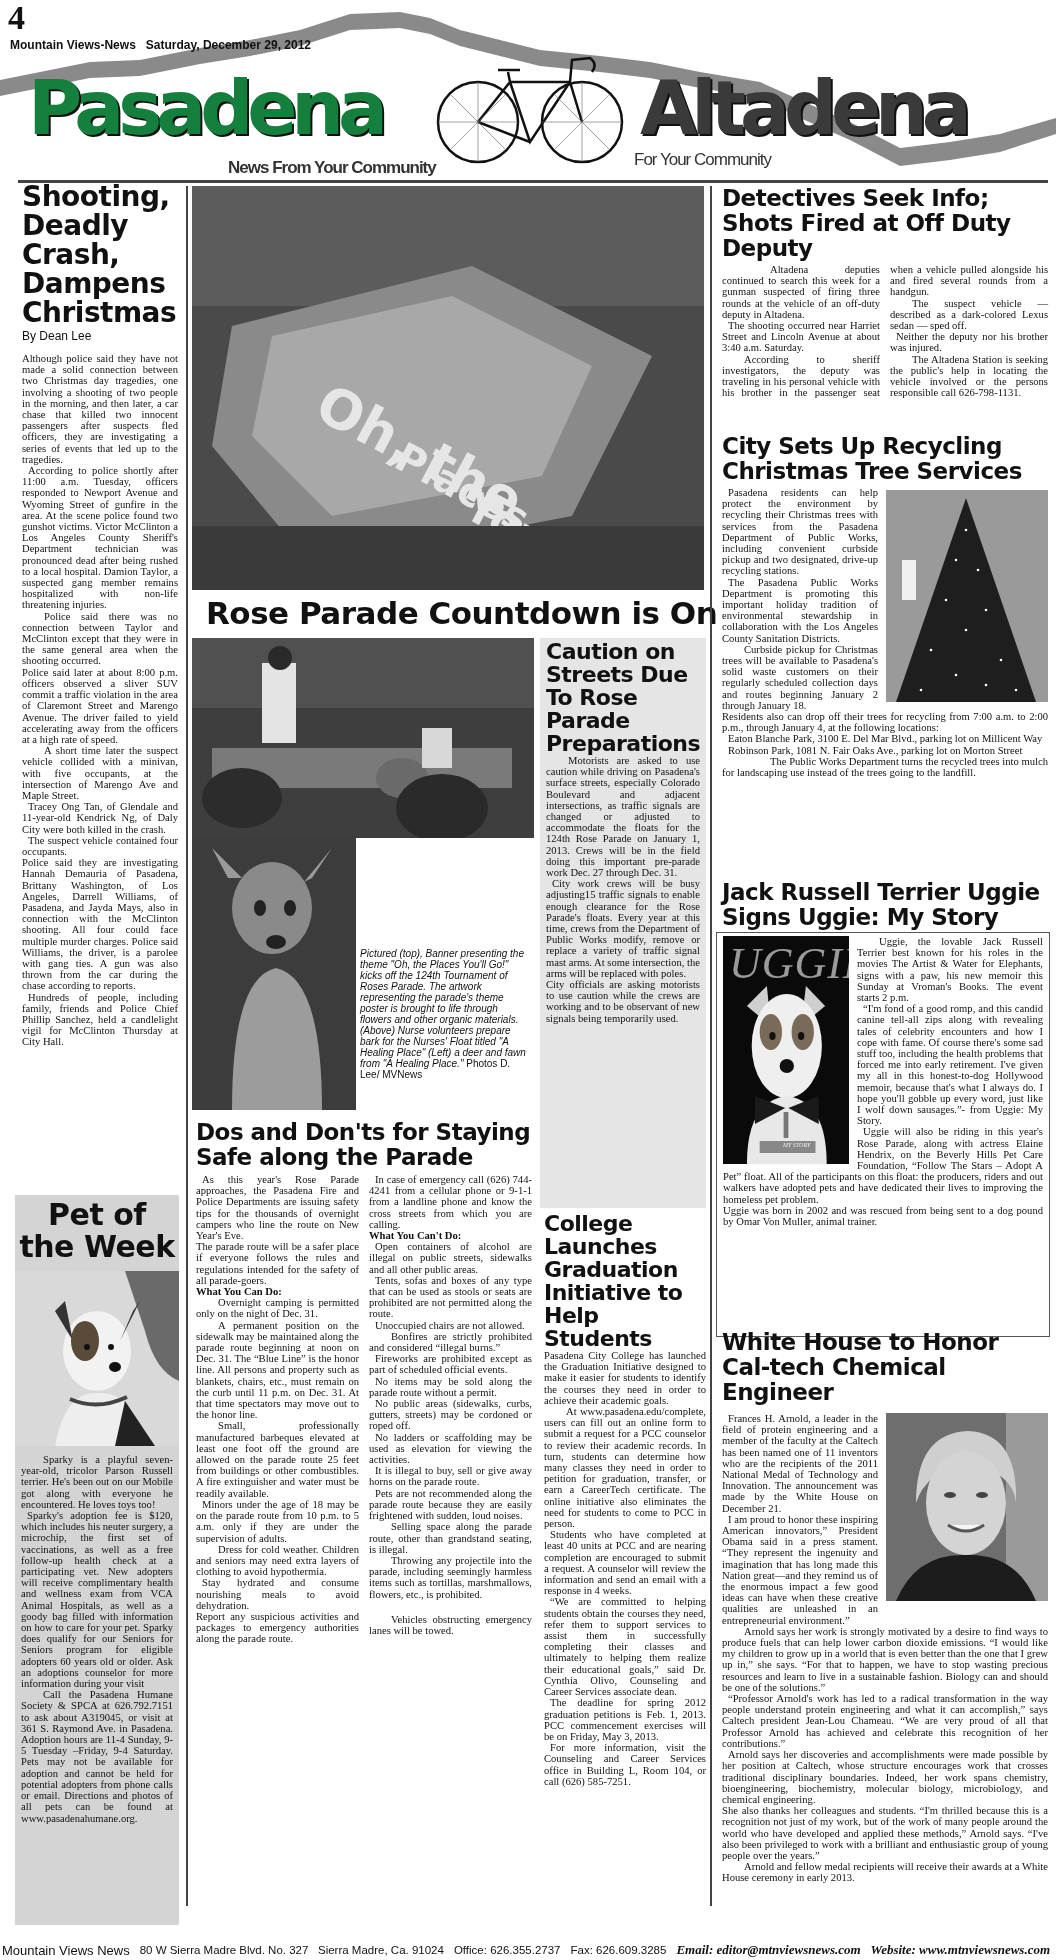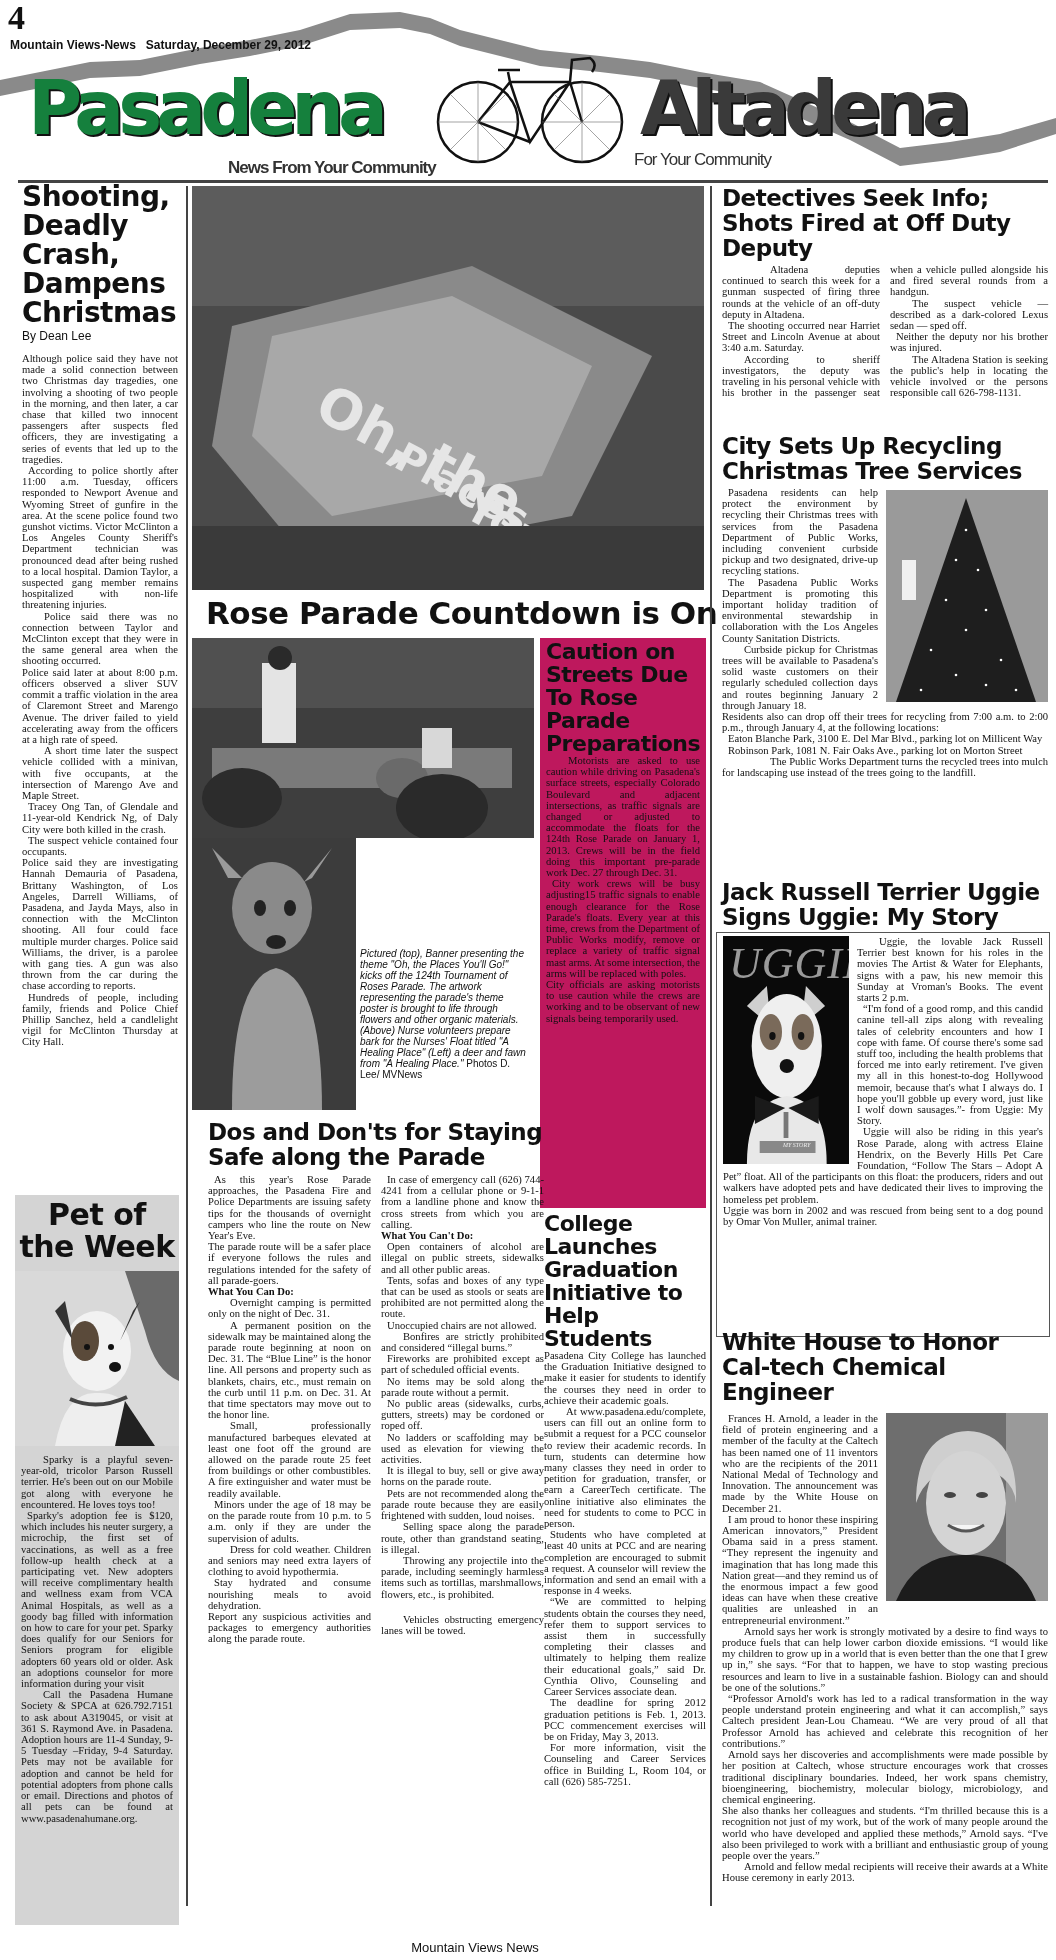--- a/index.html
+++ b/index.html
@@ -134,42 +134,42 @@
     <ellipse cx="98" cy="70" rx="6" ry="8" fill="#222"></ellipse>
     <ellipse cx="84" cy="104" rx="10" ry="7" fill="#222"></ellipse>
     <path d="M40,272 Q40,140 84,130 Q130,140 130,272 Z" fill="#9c9c9c"></path>
   </svg>
 </div>
 <div class="abs" style="left:360px;top:948px;width:168px;font-family:'Liberation Sans',sans-serif;font-size:10px;line-height:11px;">
   <span style="font-style:italic;">Pictured (top), Banner presenting the theme "Oh, the Places You'll Go!" kicks off the 124th Tournament of Roses Parade. The artwork representing the parade's theme poster is brought to life through flowers and other organic materials. (Above) Nurse volunteers prepare bark for the Nurses' Float titled "A Healing Place" (Left) a deer and fawn from "A Healing Place."</span>
   <span>Photos D. Lee/ MVNews</span>
 </div>
 
-<article class="abs" style="left:540px;top:638px;width:166px;height:570px;background:#be185d;padding:2px 6px 0 6px;">
+<article class="abs" style="left:540px;top:638px;width:166px;height:570px;background:#e5e5e5;padding:2px 6px 0 6px;">
   <h1 class="hd" style="font-size:22px;line-height:23px;">Caution on Streets Due To Rose Parade Preparations</h1>
   <div class="serif">
     <p class="ind">Motorists are asked to use caution while driving on Pasadena's surface streets, especially Colorado Boulevard and adjacent intersections, as traffic signals are changed or adjusted to accommodate the floats for the 124th Rose Parade on January 1, 2013. Crews will be in the field doing this important pre-parade work Dec. 27 through Dec. 31.</p>
     <p>City work crews will be busy adjusting15 traffic signals to enable enough clearance for the Rose Parade's floats. Every year at this time, crews from the Department of Public Works modify, remove or replace a variety of traffic signal mast arms. At some intersection, the arms will be replaced with poles.</p>
     <p class="noind">City officials are asking motorists to use caution while the crews are working and to be observant of new signals being temporarily used.</p>
   </div>
 </article>
 
 <article class="abs" style="left:544px;top:1212px;width:162px;">
   <h1 class="hd" style="font-size:22px;line-height:23px;">College Launches Graduation Initiative to Help Students</h1>
   <div class="serif">
     <p class="noind">Pasadena City College has launched the Graduation Initiative designed to make it easier for students to identify the courses they need in order to achieve their academic goals.</p>
     <p class="ind">At www.pasadena.edu/complete, users can fill out an online form to submit a request for a PCC counselor to review their academic records. In turn, students can determine how many classes they need in order to petition for graduation, transfer, or earn a CareerTech certificate. The online initiative also eliminates the need for students to come to PCC in person.</p>
     <p>Students who have completed at least 40 units at PCC and are nearing completion are encouraged to submit a request. A counselor will review the information and send an email with a response in 4 weeks.</p>
     <p>“We are committed to helping students obtain the courses they need, refer them to support services to assist them in successfully completing their classes and ultimately to helping them realize their educational goals,” said Dr. Cynthia Olivo, Counseling and Career Services associate dean.</p>
     <p>The deadline for spring 2012 graduation petitions is Feb. 1, 2013. PCC commencement exercises will be on Friday, May 3, 2013.</p>
     <p>For more information, visit the Counseling and Career Services office in Building L, Room 104, or call (626) 585-7251.</p>
   </div>
 </article>
 
-<article class="abs" style="left:196px;top:1120px;width:336px;margin-left:12px;">
+<article class="abs" style="left:196px;top:1120px;width:336px;">
   <h1 class="hd" style="font-size:23px;line-height:25px;margin-bottom:4px;">Dos and Don'ts for Staying Safe along the Parade</h1>
   <div class="serif cols2">
     <p>As this year's Rose Parade approaches, the Pasadena Fire and Police Departments are issuing safety tips for the thousands of overnight campers who line the route on New Year's Eve.</p>
     <p class="noind">The parade route will be a safer place if everyone follows the rules and regulations intended for the safety of all parade-goers.</p>
     <p class="sub">What You Can Do:</p>
     <p class="ind">Overnight camping is permitted only on the night of Dec. 31.</p>
     <p class="ind">A permanent position on the sidewalk may be maintained along the parade route beginning at noon on Dec. 31. The “Blue Line” is the honor line. All persons and property such as blankets, chairs, etc., must remain on the curb until 11 p.m. on Dec. 31. At that time spectators may move out to the honor line.</p>
     <p class="ind">Small, professionally manufactured barbeques elevated at least one foot off the ground are allowed on the parade route 25 feet from buildings or other combustibles. A fire extinguisher and water must be readily available.</p>
     <p>Minors under the age of 18 may be on the parade route from 10 p.m. to 5 a.m. only if they are under the supervision of adults.</p>
     <p class="ind">Dress for cold weather. Children and seniors may need extra layers of clothing to avoid hypothermia.</p>
@@ -289,20 +289,20 @@
     <p>Frances H. Arnold, a leader in the field of protein engineering and a member of the faculty at the Caltech has been named one of 11 inventors who are the recipients of the 2011 National Medal of Technology and Innovation. The announcement was made by the White House on December 21.</p>
     <p>I am proud to honor these inspiring American innovators,” President Obama said in a press stament. “They represent the ingenuity and imagination that has long made this Nation great—and they remind us of the enormous impact a few good ideas can have when these creative qualities are unleashed in an entrepreneurial environment.”</p>
     <p class="ind">Arnold says her work is strongly motivated by a desire to find ways to produce fuels that can help lower carbon dioxide emissions. “I would like my children to grow up in a world that is even better than the one that I grew up in,” she says. “For that to happen, we have to stop wasting precious resources and learn to live in a sustainable fashion. Biology can and should be one of the solutions.”</p>
     <p>“Professor Arnold's work has led to a radical transformation in the way people understand protein engineering and what it can accomplish,” says Caltech president Jean-Lou Chameau. “We are very proud of all that Professor Arnold has achieved and celebrate this recognition of her contributions.”</p>
     <p>Arnold says her discoveries and accomplishments were made possible by her position at Caltech, whose structure encourages work that crosses traditional disciplinary boundaries. Indeed, her work spans chemistry, bioengineering, biochemistry, molecular biology, microbiology, and chemical engineering.</p>
     <p class="noind">She also thanks her colleagues and students. “I'm thrilled because this is a recognition not just of my work, but of the work of many people around the world who have developed and applied these methods,” Arnold says. “I've also been privileged to work with a brilliant and enthusiastic group of young people over the years.”</p>
     <p class="ind">Arnold and fellow medal recipients will receive their awards at a White House ceremony in early 2013.</p>
   </div>
 </article>
 
-<footer class="abs" style="left:0;top:1940px;width:948px;height:20px;font-family:'Liberation Sans',sans-serif;font-size:11.5px;white-space:nowrap;display:flex;gap:10px;align-items:center;padding-left:2px;flex-direction:column;">
+<footer class="abs" style="left:0;top:1940px;width:948px;height:20px;font-family:'Liberation Sans',sans-serif;font-size:11.5px;white-space:nowrap;display:flex;gap:10px;align-items:center;padding-left:2px;">
   <span style="font-size:13px;">Mountain Views News</span>
   <span style="white-space:pre;">80 W Sierra Madre Blvd. No. 327   Sierra Madre, Ca. 91024</span>
   <span>Office: 626.355.2737</span>
   <span>Fax: 626.609.3285</span>
   <span style="font-family:'Liberation Serif',serif;font-style:italic;font-weight:bold;font-size:13px;">Email: editor@mtnviewsnews.com</span>
   <span style="font-family:'Liberation Serif',serif;font-style:italic;font-weight:bold;font-size:13px;">Website: www.mtnviewsnews.com</span>
 </footer>
 
 </body></html>

